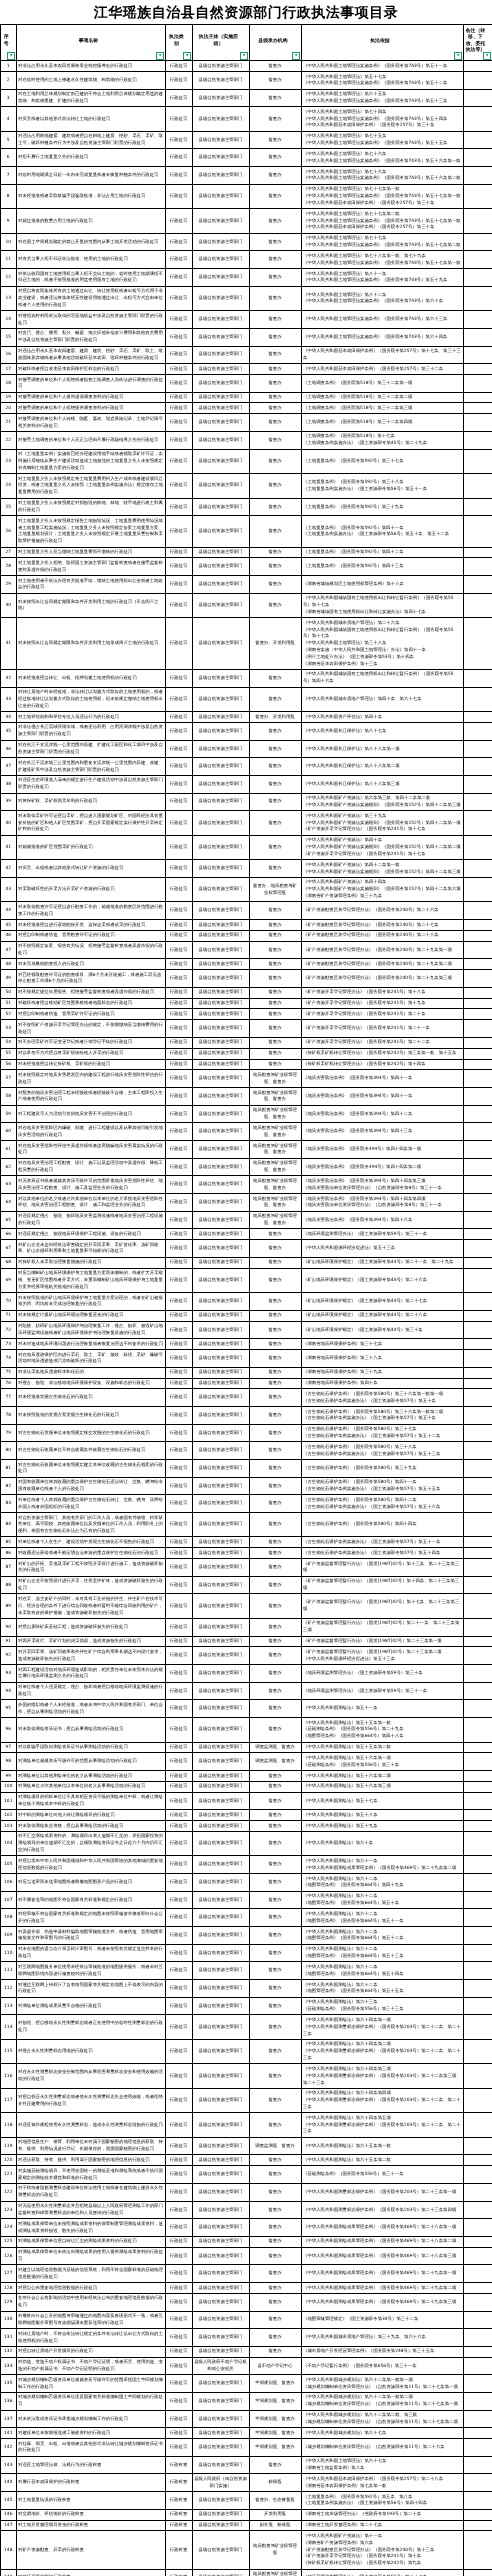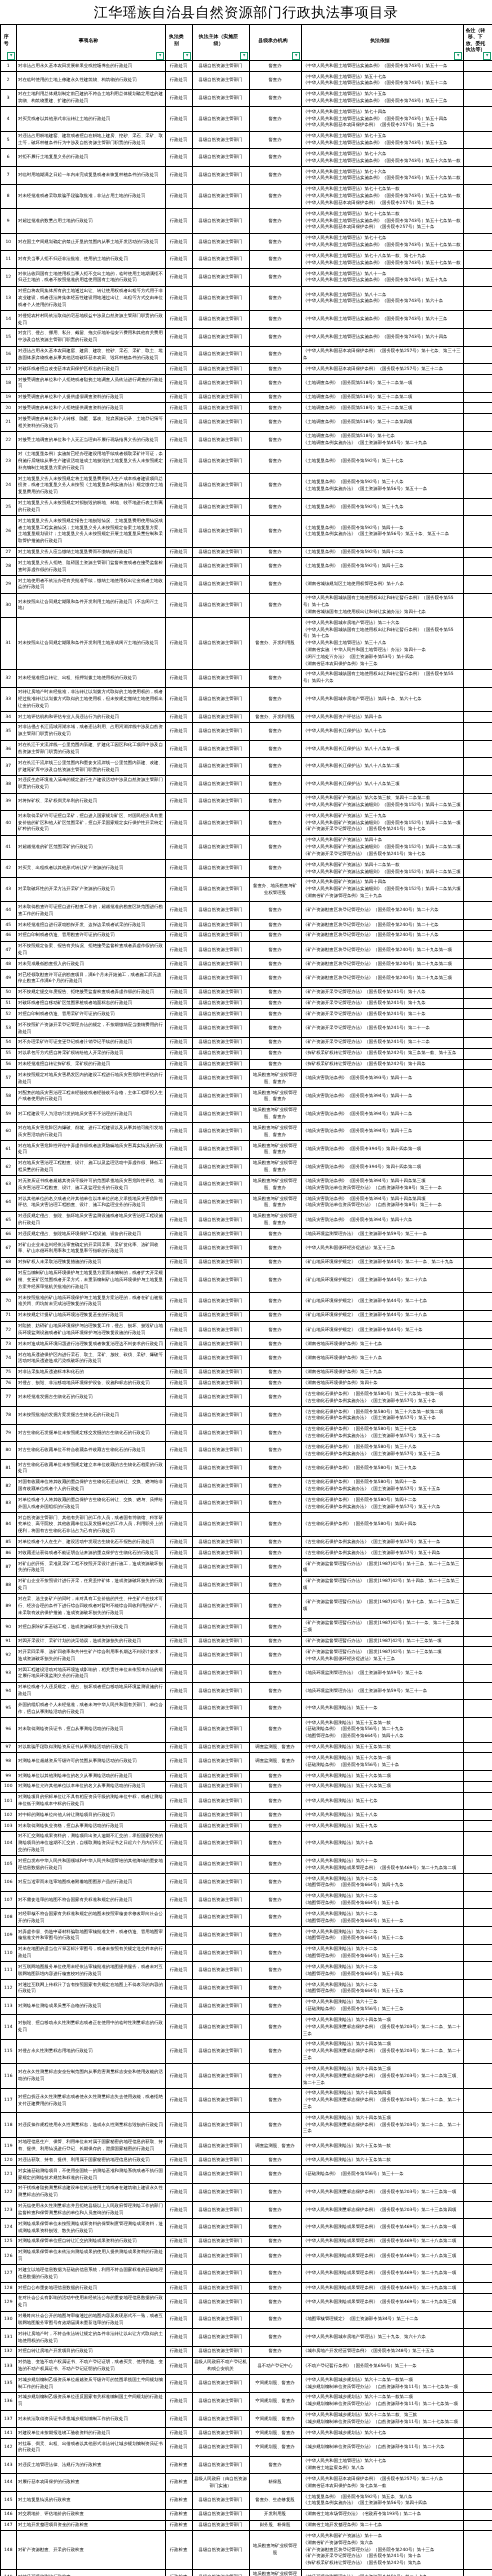--- a/index.html
+++ b/index.html
@@ -1,18 +1,18 @@
 <!DOCTYPE html>
 <html style="font-size:8.2px"><head>
 <meta charset="utf-8">
 <style>
   html,body{margin:0;padding:0;background:#fff;color:#000;
     font-family:"DejaVu Sans","Liberation Sans",sans-serif;}
   body{width:492px;}
-  .title{font-size:14px;font-weight:normal;text-align:center;
+  .title{font-size:14px;font-weight:bold;text-align:center;
     padding:3.6px 0 2.6px 0;letter-spacing:0.5px;}
   table{width:492px;border-collapse:collapse;table-layout:fixed;}
   th,td{border:0.5px solid #000;box-sizing:border-box;
     vertical-align:middle;word-break:break-all;overflow:hidden;}
   th{font-size:4.9px;font-weight:bold;height:36px;position:relative;
     padding:1px 5.7px 6.7px 1.5px;text-align:center;line-height:1.35;}
   td{font-size:4.4px;line-height:1.55;padding:1.5px 1.5px;}
   td.c{text-align:center;}
   td.l{text-align:left;white-space:pre-line;}
   tr{page-break-inside:avoid;}

